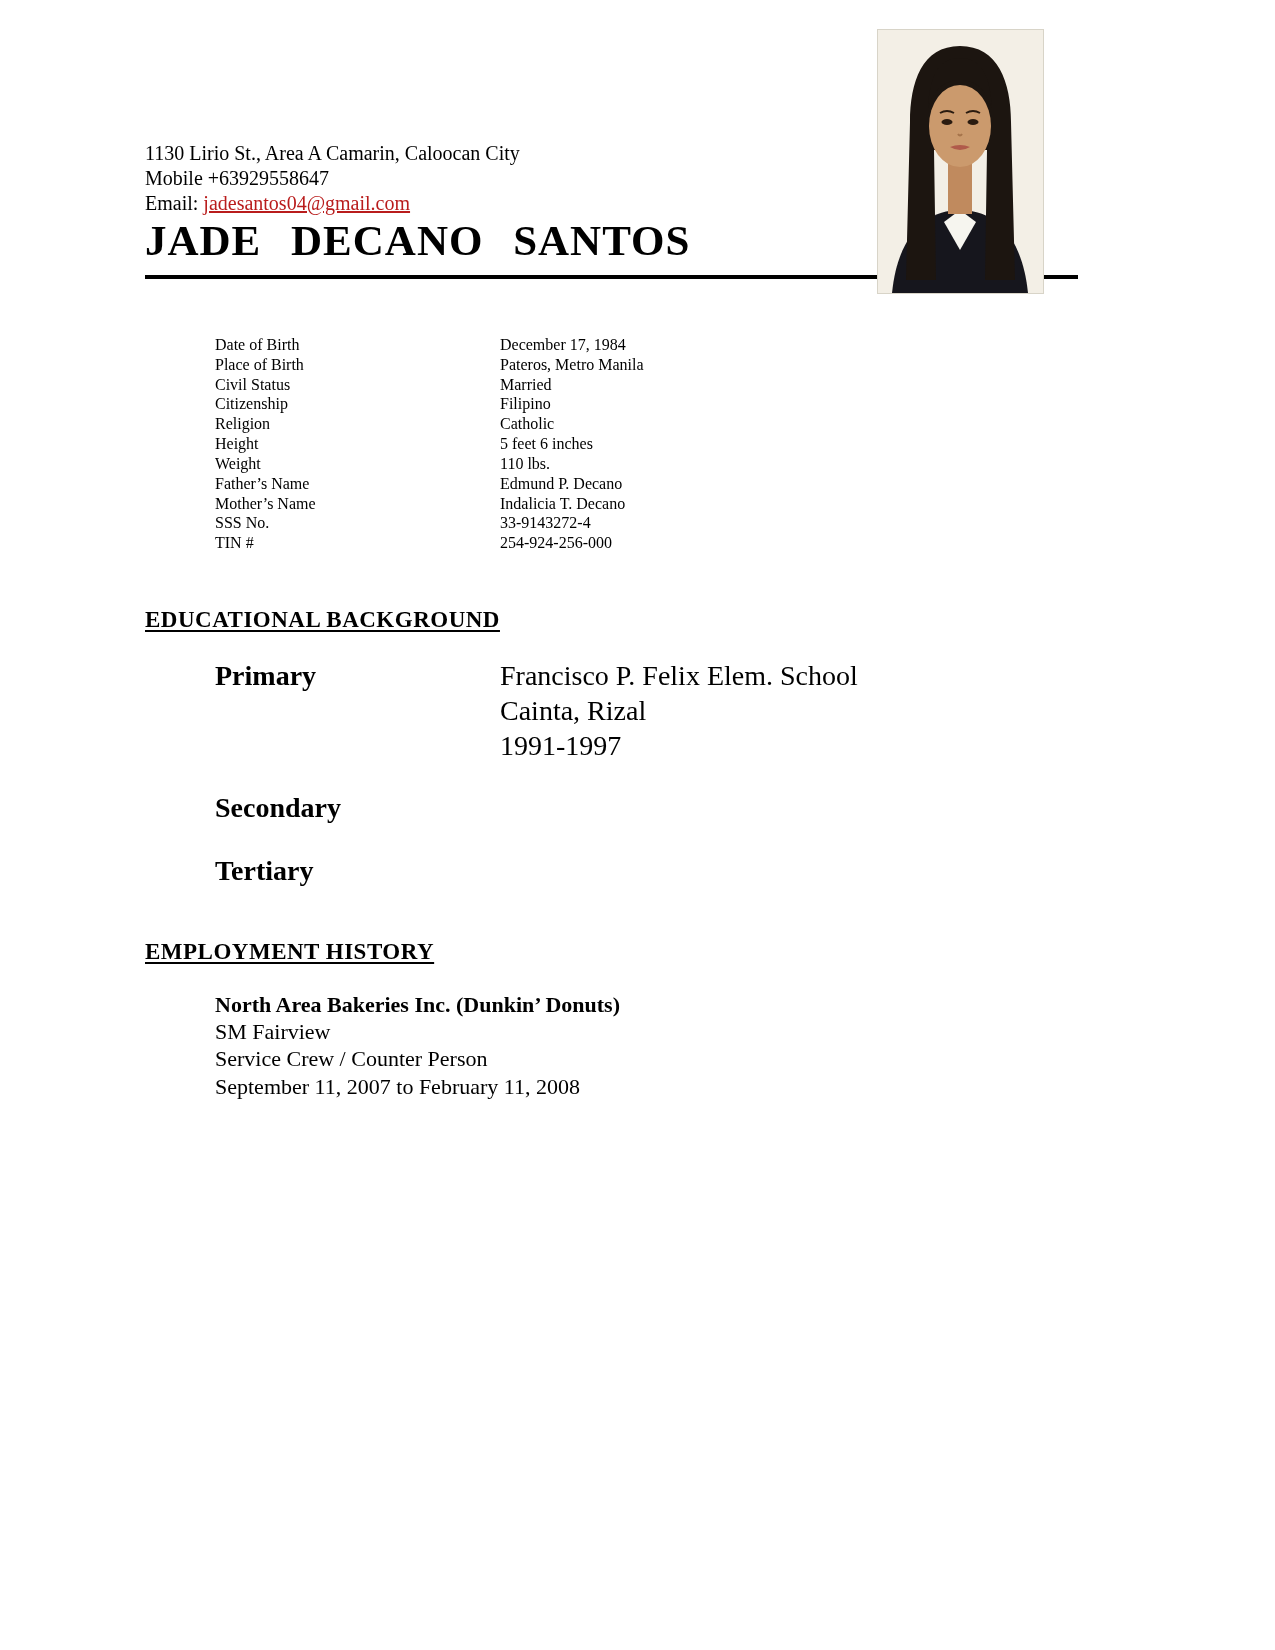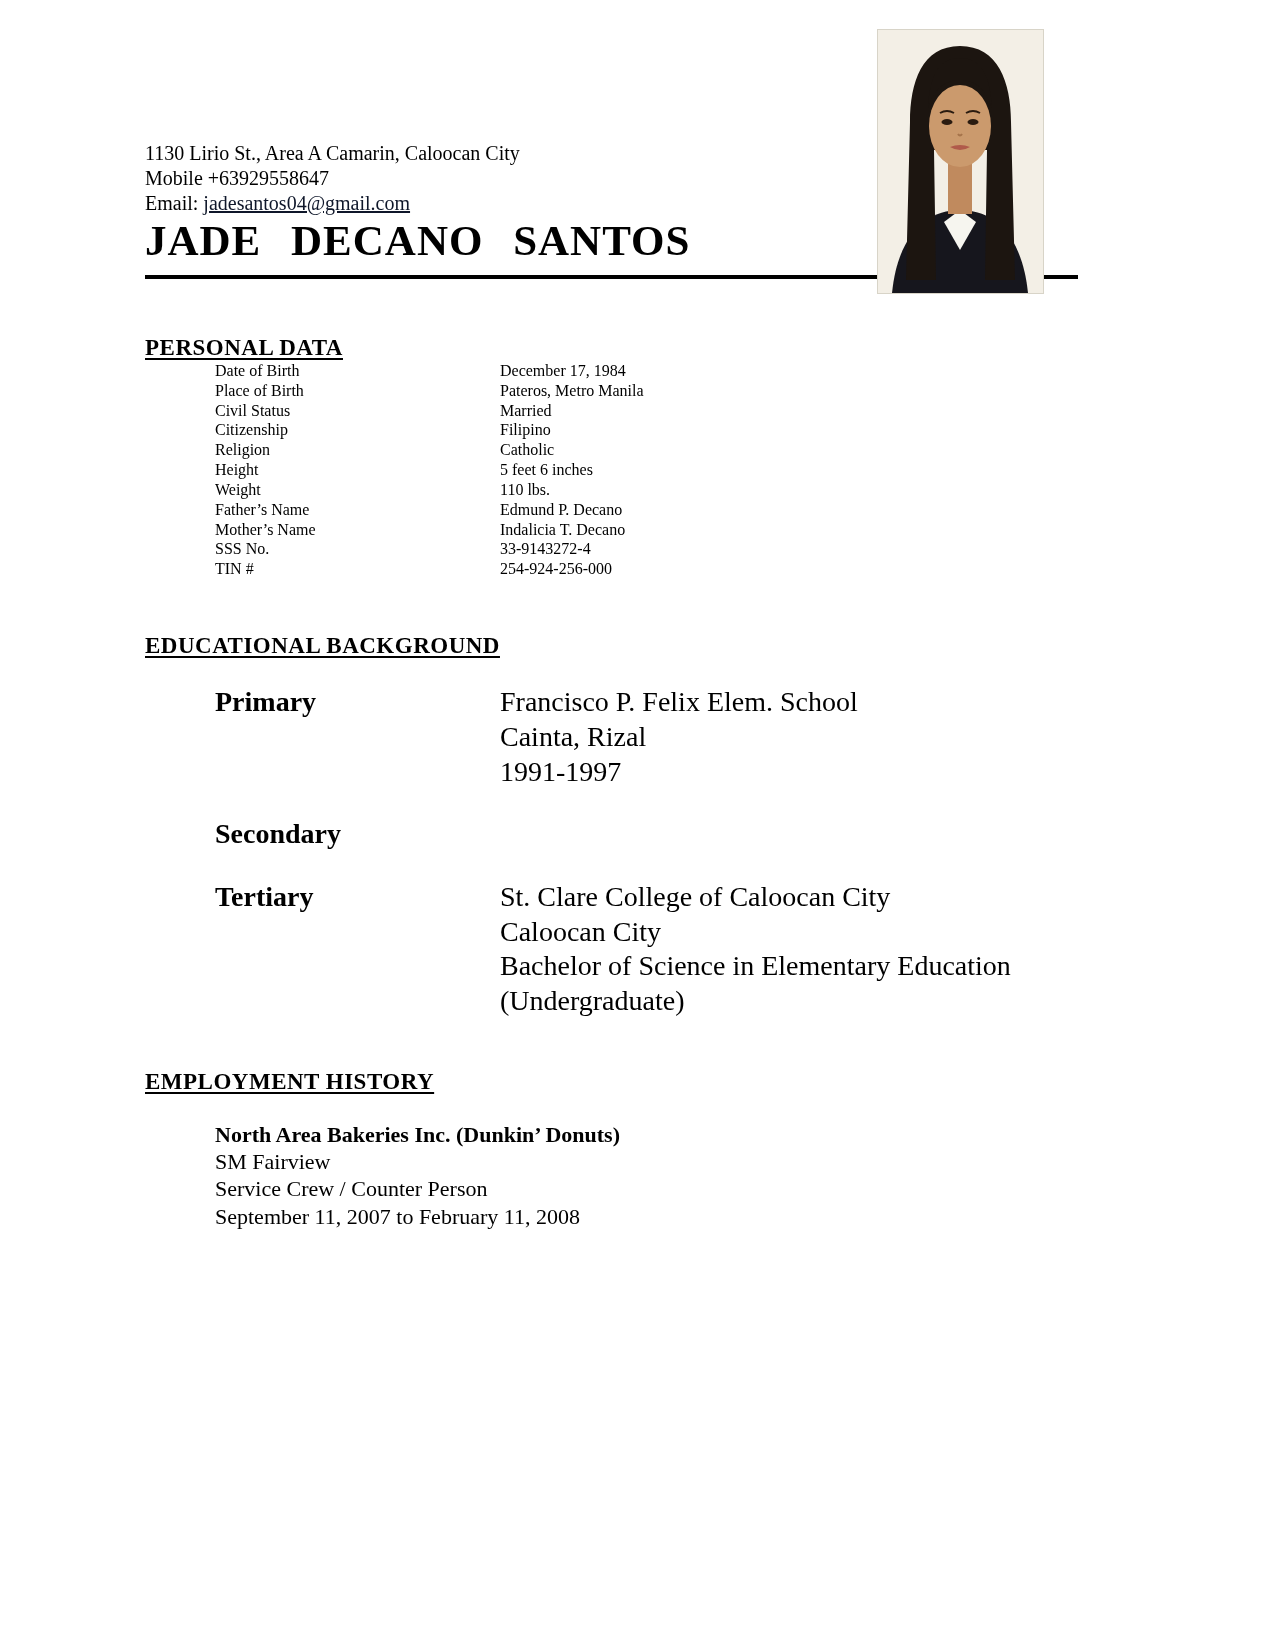--- a/index.html
+++ b/index.html
@@ -9,21 +9,21 @@
     position:relative;
     font-family:"Liberation Serif","DejaVu Serif",serif;
     color:#000;
     overflow:hidden;
   }
   .page { padding:141px 130px 0 145px; position:relative; }
 
   
   .contact { font-size:20px; line-height:1.25; }
   .contact div { white-space:nowrap; }
-  .email-link { color:#0f172a; text-decoration:underline; cursor:pointer; }
+  .email-link { color:#b91c1c; text-decoration:underline; cursor:pointer; }
 
   .name {
     font-size:43px;
     font-weight:bold;
     letter-spacing:1px;
     word-spacing:18px;
     white-space:nowrap;
   }
 
   .rule {
@@ -104,21 +104,20 @@
     <div>1130 Lirio St., Area A Camarin, Caloocan City</div>
     <div>Mobile +63929558647</div>
     <div><span>Email: </span><a class="email-link">jadesantos04@gmail.com</a></div>
   </div>
 
   <h1 class="name">JADE DECANO SANTOS</h1>
 
   <div class="rule"></div>
 
   <div class="section-personal">
-    <div class="section-title">PERSONAL DATA</div>
     <div class="rows">
       <div class="row">
         <span class="label">Date of Birth</span>
         <span class="value">December 17, 1984</span>
       </div>
       <div class="row">
         <span class="label">Place of Birth</span>
         <span class="value">Pateros, Metro Manila</span>
       </div>
       <div class="row">
@@ -172,26 +171,20 @@
           <div>1991-1997</div>
         </div>
       </div>
 
       <div class="edu-entry">
         <div class="edu-level">Secondary</div>
       </div>
 
       <div class="edu-entry">
         <div class="edu-level">Tertiary</div>
-        <div class="edu-details">
-          <div class="edu-school">St. Clare College of Caloocan City</div>
-          <div>Caloocan City</div>
-          <div>Bachelor of Science in Elementary Education</div>
-          <div>(Undergraduate)</div>
-        </div>
       </div>
 
     </div>
   </div>
 
   <div class="section-employment">
     <div class="section-title">EMPLOYMENT HISTORY</div>
     <div class="emp-entries">
       <div class="emp-entry">
         <div class="emp-company">North Area Bakeries Inc. (Dunkin’ Donuts)</div>

